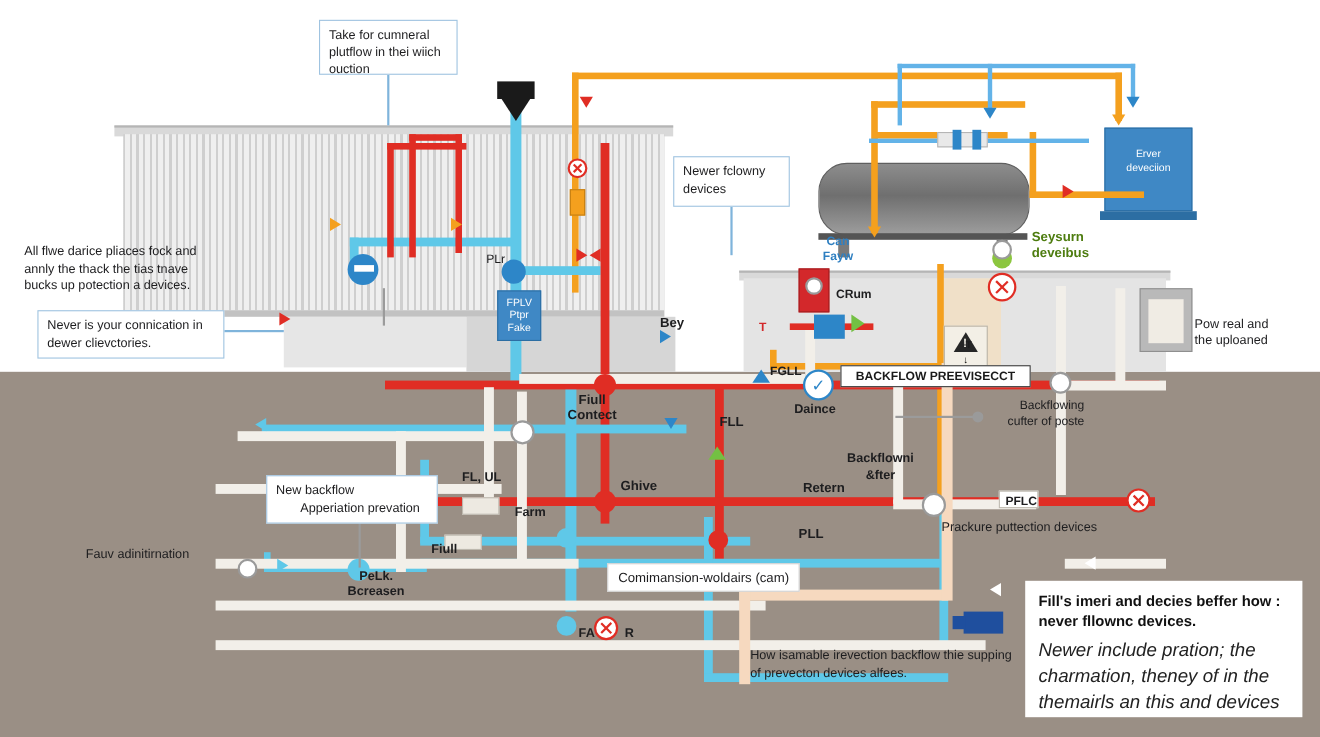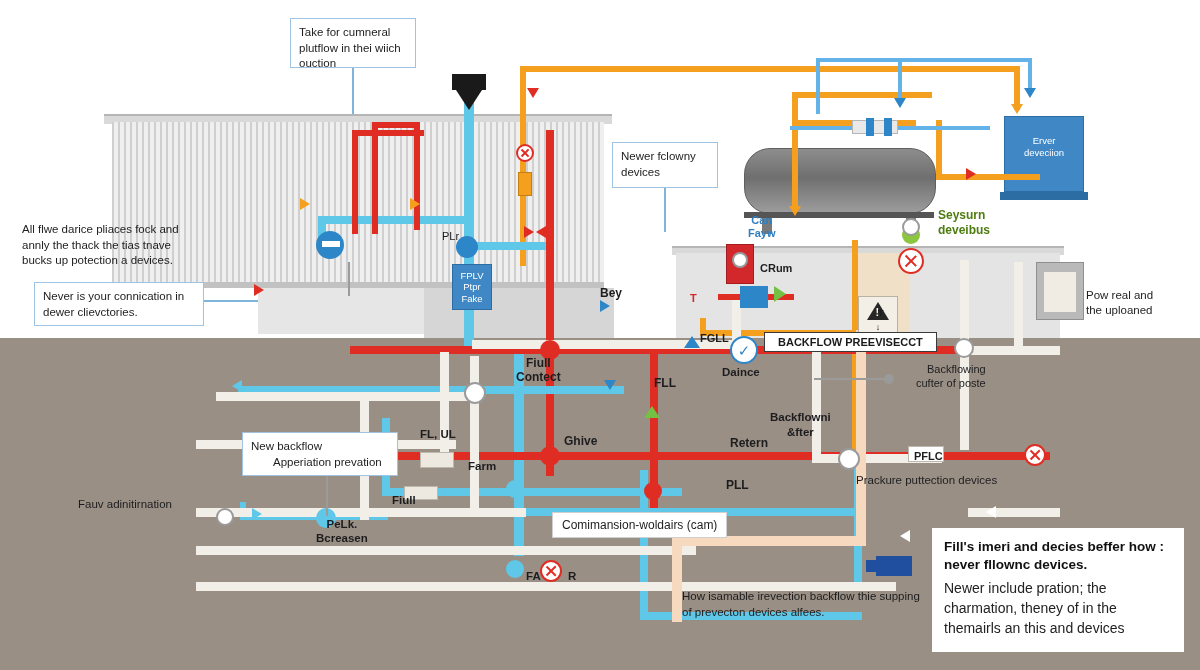--- a/index.html
+++ b/index.html
@@ -203,24 +203,25 @@
     padding: 10px 12px;
     box-sizing: border-box;
   }
   .big-note .hd {
     font-size: 13.5px;
     font-weight: bold;
     color: #111;
     line-height: 1.3;
   }
   .big-note .bd {
-    font-size: 14px;
+    font-size: 17px;
     color: #222;
     line-height: 1.42;
     margin-top: 6px;
+    font-style: italic;
   }
   .note-mid {
     font-size: 11.5px;
     color: #1d1d1f;
     line-height: 1.4;
   }
   .cam-box {
     background: #ffffff;
     border: 1px solid #cfcfcf;
     font-size: 12px;

